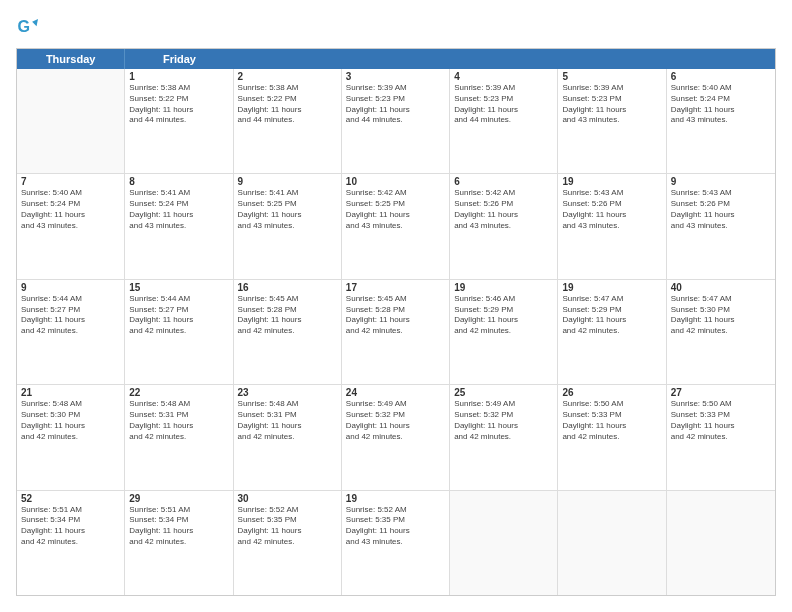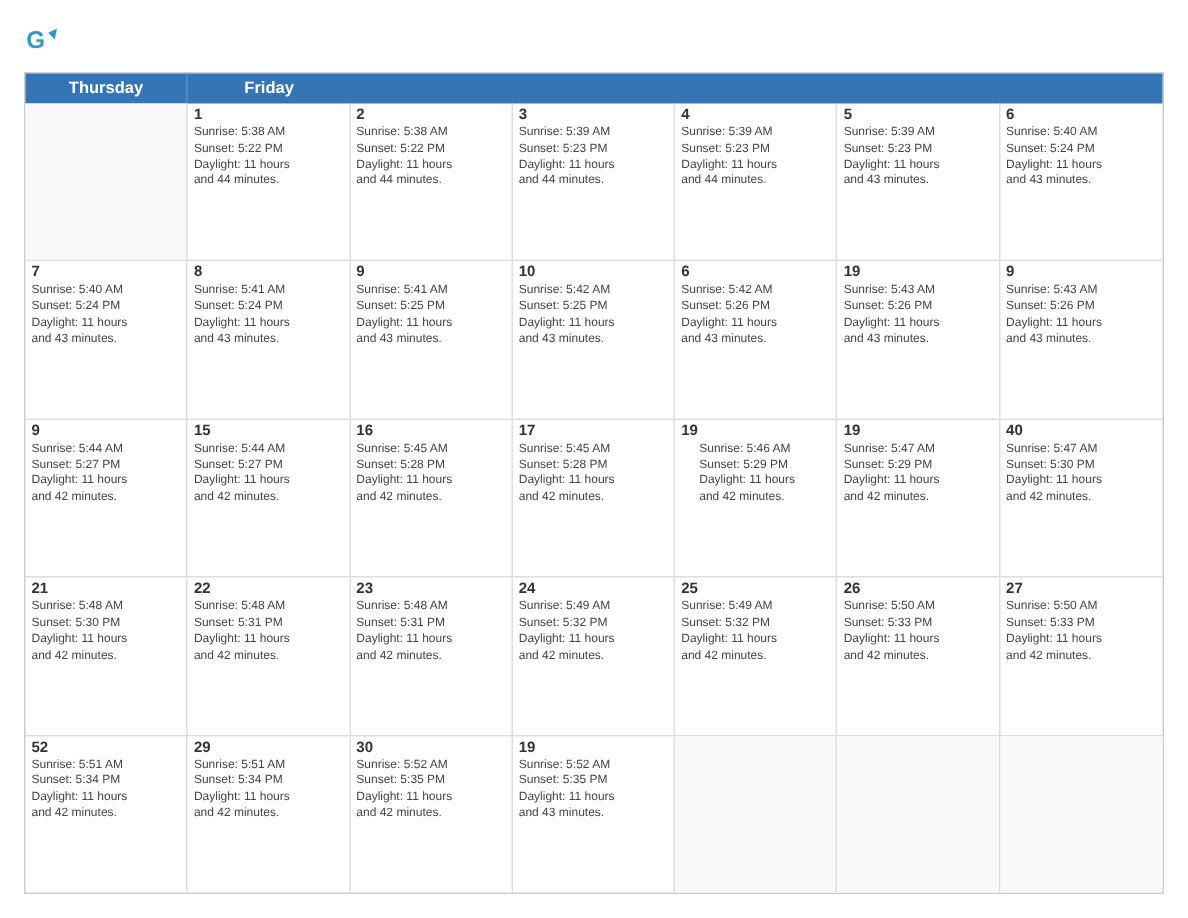--- a/index.html
+++ b/index.html
@@ -255,21 +255,21 @@
           </div>
           <div class="cal-cell">
             <div class="day-num">17</div>
             <div class="cell-info" style="white-space: pre-line;">Sunrise: 5:45 AM
 Sunset: 5:28 PM
 Daylight: 11 hours
 and 42 minutes.</div>
           </div>
           <div class="cal-cell">
             <div class="day-num">19</div>
-            <div class="cell-info" style="white-space: pre-line; margin-left: 12px;">Sunrise: 5:46 AM
+            <div class="cell-info" style="white-space: pre-line;">Sunrise: 5:46 AM
 Sunset: 5:29 PM
 Daylight: 11 hours
 and 42 minutes.</div>
           </div>
           <div class="cal-cell">
             <div class="day-num">19</div>
             <div class="cell-info" style="white-space: pre-line;">Sunrise: 5:47 AM
 Sunset: 5:29 PM
 Daylight: 11 hours
 and 42 minutes.</div>

